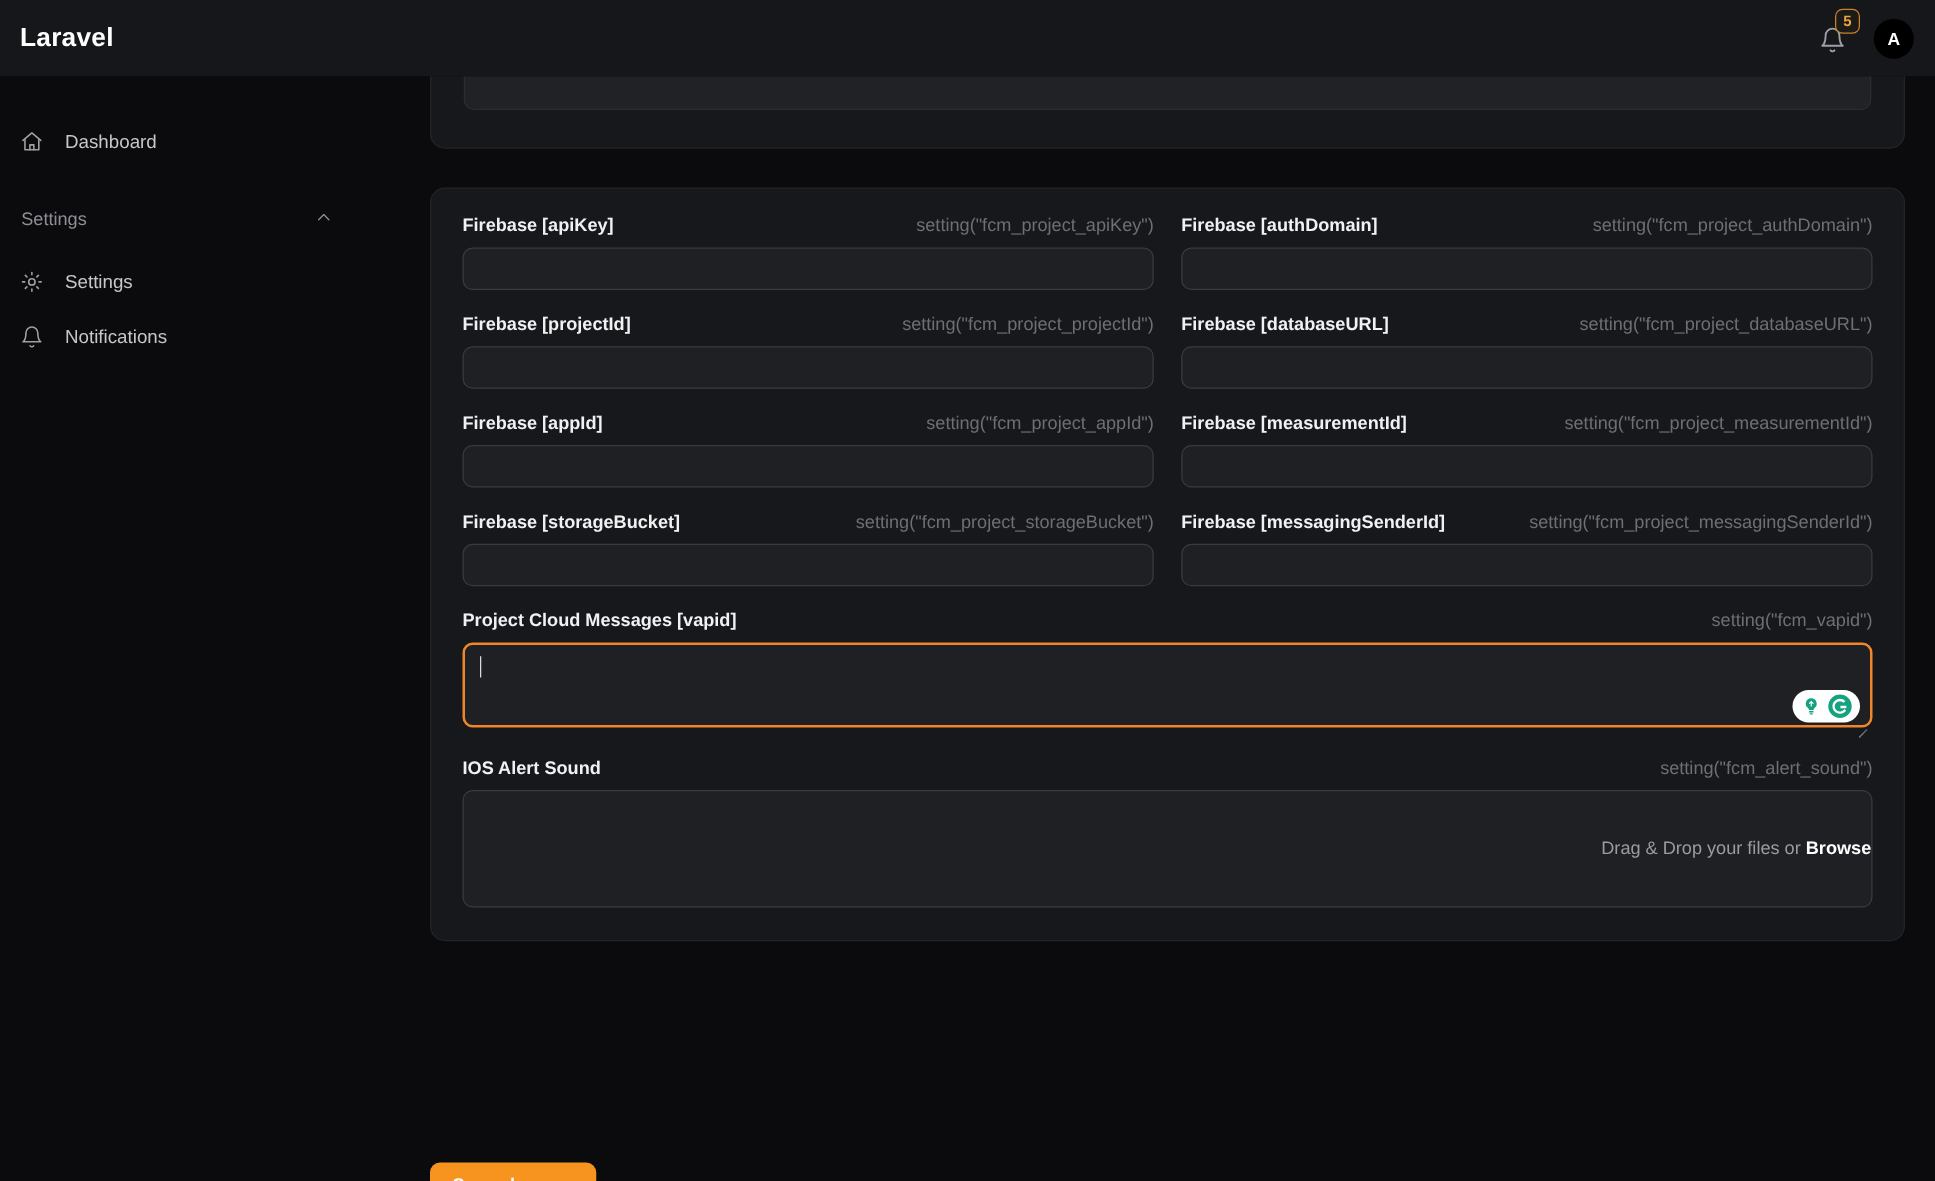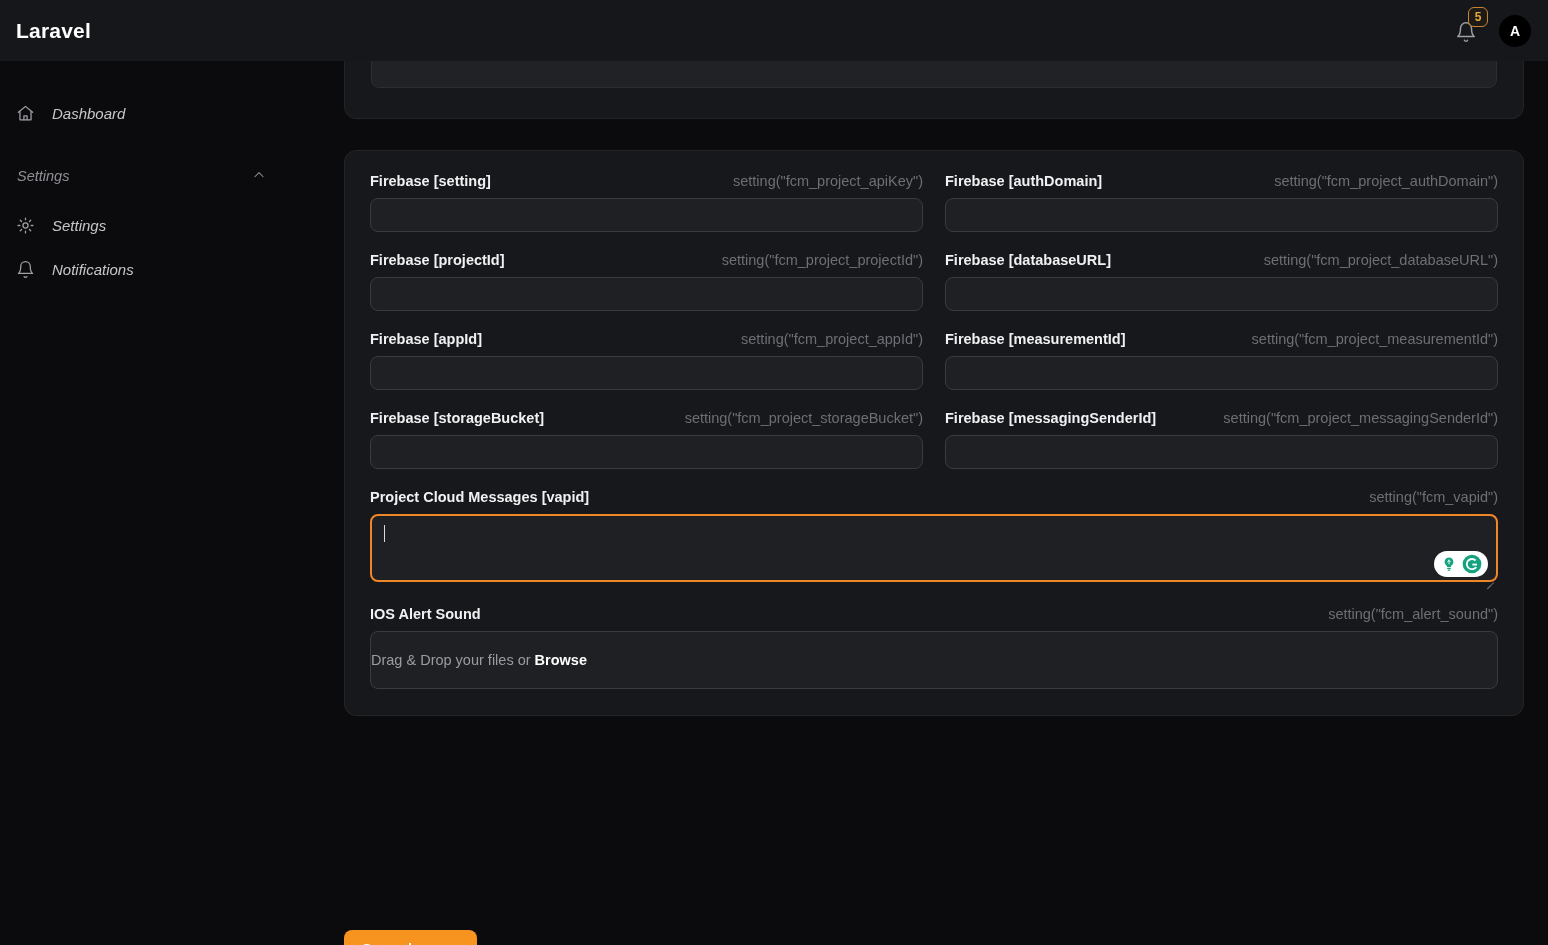--- a/index.html
+++ b/index.html
@@ -48,21 +48,20 @@
     font-size: 14px; font-weight: 600; cursor: pointer;
   }
 
   
   .sidebar {
     position: absolute; top: 61px; left: 0;
     width: 288px; height: 884px;
     background: #0b0b0d;
     padding-top: 30px;
     z-index: 30;
-    font-style: italic;
   }
   .side-item {
     display: flex; align-items: center;
     height: 44px; padding-left: 16px;
     color: #c6c7cb; font-size: 15px;
     cursor: pointer;
   }
   .side-item .ico { width: 26px; height: 22px; display: flex; align-items: center; }
   .side-item .ico svg { width: 19px; height: 19px; stroke: #9ea0a6; fill: none; stroke-width: 1.6; }
   .side-item .lbl { margin-left: 10px; }
@@ -179,25 +178,25 @@
   .gram {
     position: absolute; right: 10px; bottom: 9px;
     height: 26px; padding: 0 5px;
     background: #ffffff; border-radius: 13px;
     display: flex; align-items: center; gap: 2px;
     cursor: pointer;
   }
   .gram svg { display: block; }
 
   .dropzone {
-    width: 100%; height: 58px;
+    width: 100%; height: 94px;
     background: #1f2023;
     border: 1px solid #3a3b3f;
     border-radius: 8px;
-    display: flex; align-items: center; justify-content: flex-start;
+    display: flex; align-items: center; justify-content: flex-end;
     cursor: pointer;
   }
   .dz-text { font-size: 14.5px; color: #9a9ca1; }
   .dz-browse { color: #ffffff; font-weight: 700; }
 
   .save-row { position: absolute; top: 869px; left: 56px; }
   .btn-save {
     background: #f7941f;
     color: #ffffff;
     border: none; border-radius: 8px;
@@ -278,21 +277,21 @@
     </div>
   </div>
 
   <div class="fb-card">
 
     <div class="fb-body">
 
       <div class="row">
         <div class="field">
           <div class="lbl-line">
-            <span class="lbl-key">Firebase [setting]</span>
+            <span class="lbl-key">Firebase [apiKey]</span>
             <span class="lbl-hint">setting("fcm_project_apiKey")</span>
           </div>
           <input class="inp" type="text" value="" style="">
         </div>
         <div class="field">
           <div class="lbl-line">
             <span class="lbl-key">Firebase [authDomain]</span>
             <span class="lbl-hint">setting("fcm_project_authDomain")</span>
           </div>
           <input class="inp" type="text" value="" style="">

